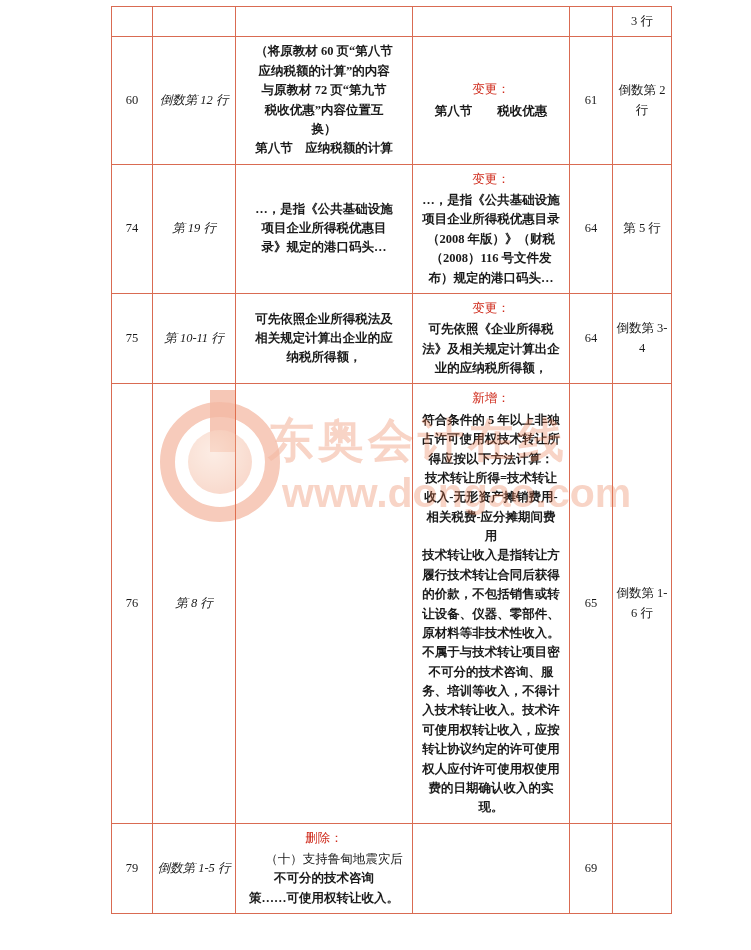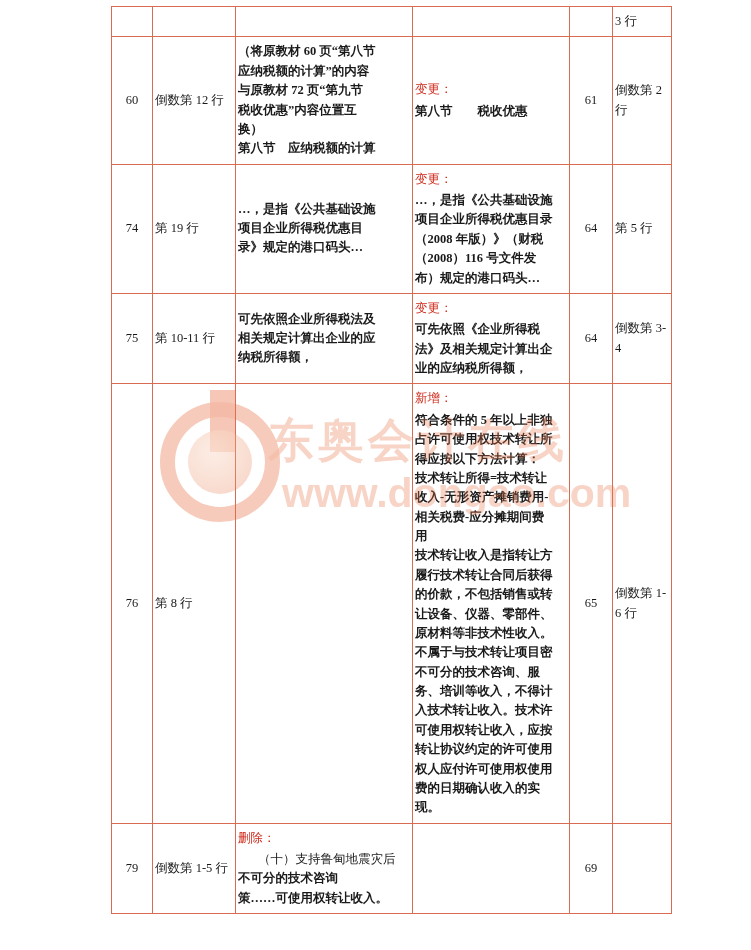--- a/index.html
+++ b/index.html
@@ -30,23 +30,24 @@
     background: transparent;
   }
   table.diff-table td {
     border: 1px solid #d96b52;
     vertical-align: middle;
     padding: 5px 2px;
     font-size: 12.5px;
     line-height: 1.55;
     color: #1a1a1a;
     background: transparent;
+    text-align: center;
   }
   td.col-oldpage  { width: 36px; text-align: center; }
-  td.col-oldline  { width: 78px; text-align: left; padding-left: 8px; }
+  td.col-oldline  { width: 78px; text-align: left; padding-left: 8px; font-style: italic; }
   td.col-oldtext  { width: 172px; text-align: left; }
   td.col-newtext  { width: 152px; text-align: left; }
   td.col-newpage  { width: 38px; text-align: center; }
   td.col-newline  { width: 54px; text-align: left; padding-left: 6px; }
 
   .tag {
     color: #cf2a1b;
     display: block;
     margin-bottom: 2px;
   }

